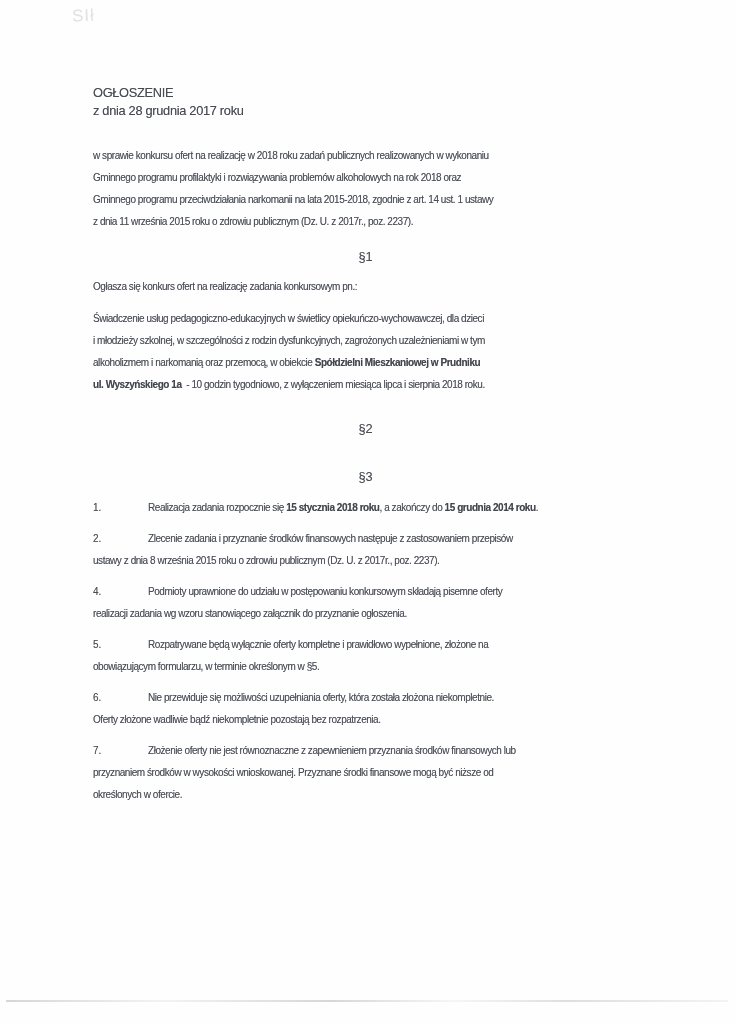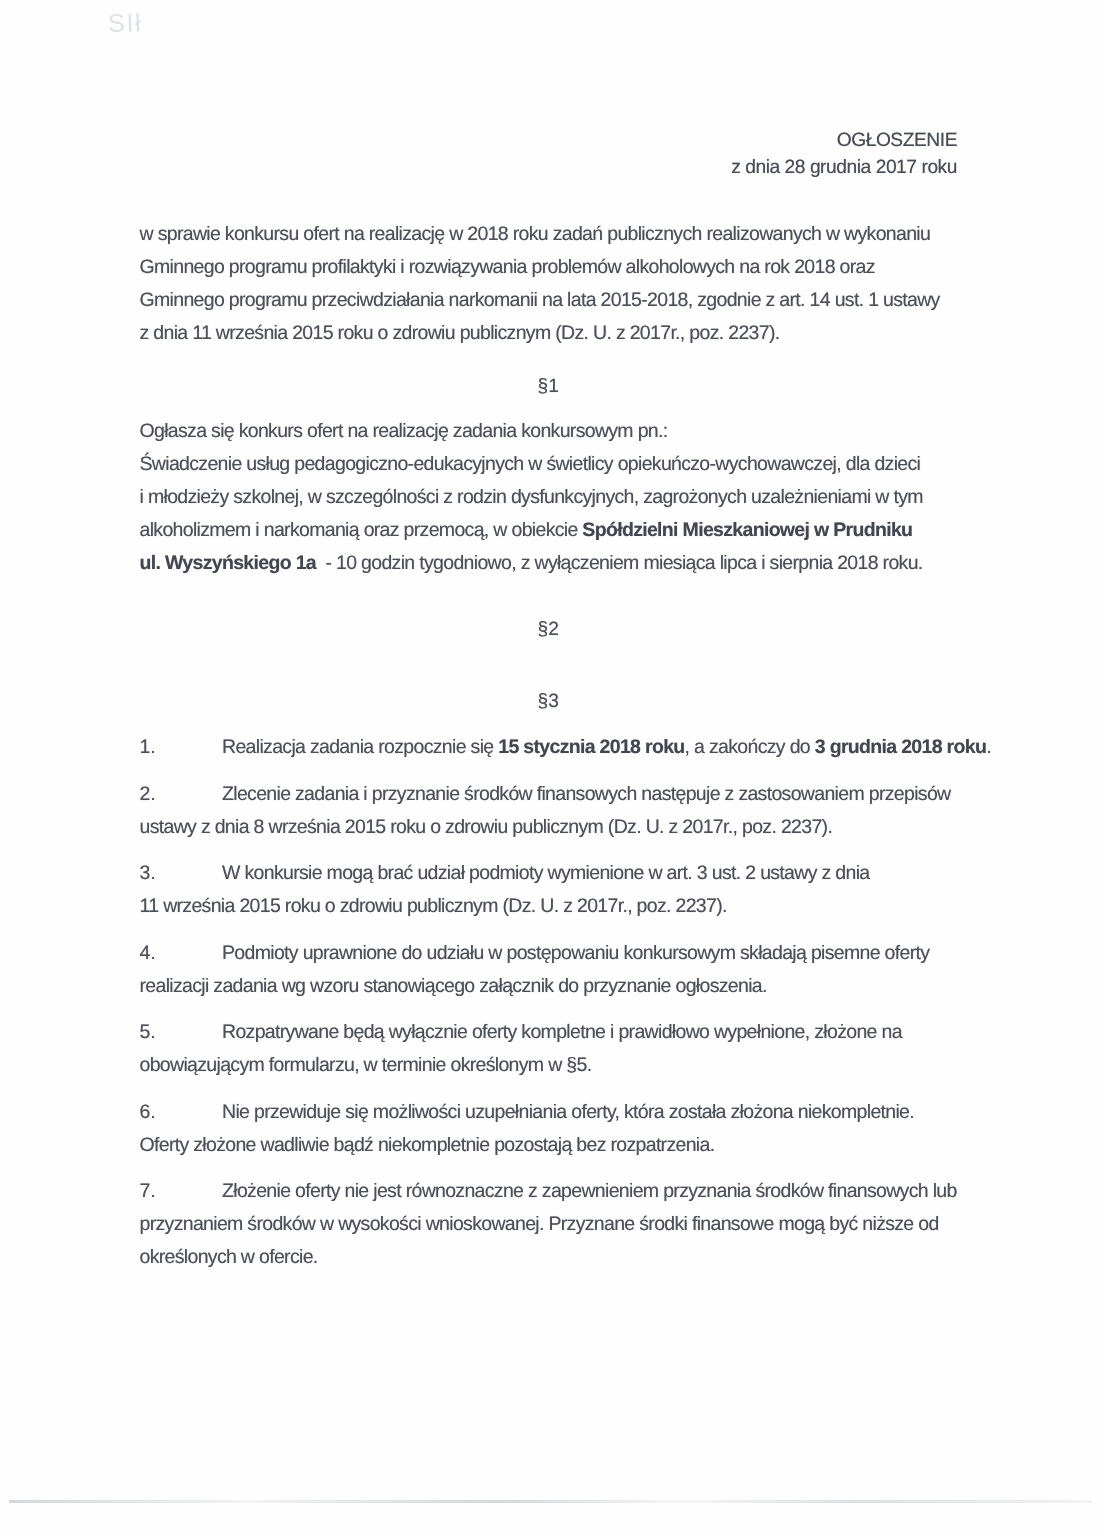--- a/index.html
+++ b/index.html
@@ -25,47 +25,47 @@
     letter-spacing:1px;
   }
   .page{
     position:absolute;
     left:93px;top:0;
     width:600px;
   }
   .title-block{
     width:545px;
     margin-top:84px;
-    text-align:right;
+    text-align:left;
     font-size:12.8px;
     line-height:17.5px;
     letter-spacing:-0.3px;
     color:#474b54;
     text-shadow:0 0 .5px rgba(71,75,84,.55);
   }
   .para, .item{
     margin:0;
-    font-size:13px;
+    font-size:10px;
     line-height:22px;
     letter-spacing:-0.45px;
     white-space:pre-wrap;
     text-shadow:0 0 .5px rgba(75,79,88,.5);
   }
   .intro{margin-top:26px;}
   .sec-heading{
     width:545px;
     text-align:center;
     font-size:12.8px;
     line-height:22px;
     text-shadow:0 0 .5px rgba(75,79,88,.5);
   }
   .sh1{margin:13px 0 8px 0;}
   .sh2{margin:22px 0 8px 0;}
   .sh3{margin:26px 0 2px 0;}
-  .p-task{}
+  .p-task{margin-top:10px;}
   .item{margin-top:9px;}
   .num{
     display:inline-block;
     width:55px;
     letter-spacing:0;
   }
   .b{
     font-weight:bold;
     color:#42464f;
   }
@@ -109,25 +109,23 @@
 i młodzieży szkolnej, w szczególności z rodzin dysfunkcyjnych, zagrożonych uzależnieniami w tym
 alkoholizmem i narkomanią oraz przemocą, w obiekcie </span><span class="b">Spółdzielni Mieszkaniowej w Prudniku
 ul. Wyszyńskiego 1a</span><span>  - 10 godzin tygodniowo, z wyłączeniem miesiąca lipca i sierpnia 2018 roku.</span></p>
 
     <div class="sec-heading sh2">§2</div>
 
 
     <div class="sec-heading sh3">§3</div>
 
     <div class="list">
-        <p class="item"><span class="num">1.</span><span><span>Realizacja zadania rozpocznie się </span><span class="b">15 stycznia 2018 roku</span><span>, a zakończy do </span><span class="b">3 grudnia 2018 roku</span><span>.</span></span></p>
+        <p class="item"><span class="num">1.</span><span><span>Realizacja zadania rozpocznie się </span><span class="b">15 stycznia 2018 roku</span><span>, a zakończy do </span><span class="b">15 grudnia 2014 roku</span><span>.</span></span></p>
         <p class="item"><span class="num">2.</span><span><span>Zlecenie zadania i przyznanie środków finansowych następuje z zastosowaniem przepisów
 ustawy z dnia 8 września 2015 roku o zdrowiu publicznym (Dz. U. z 2017r., poz. 2237).</span></span></p>
-        <p class="item"><span class="num">3.</span><span><span>W konkursie mogą brać udział podmioty wymienione w art. 3 ust. 2 ustawy z dnia
-11 września 2015 roku o zdrowiu publicznym (Dz. U. z 2017r., poz. 2237).</span></span></p>
         <p class="item"><span class="num">4.</span><span><span>Podmioty uprawnione do udziału w postępowaniu konkursowym składają pisemne oferty
 realizacji zadania wg wzoru stanowiącego załącznik do przyznanie ogłoszenia.</span></span></p>
         <p class="item"><span class="num">5.</span><span><span>Rozpatrywane będą wyłącznie oferty kompletne i prawidłowo wypełnione, złożone na
 obowiązującym formularzu, w terminie określonym w §5.</span></span></p>
         <p class="item"><span class="num">6.</span><span><span>Nie przewiduje się możliwości uzupełniania oferty, która została złożona niekompletnie.
 Oferty złożone wadliwie bądź niekompletnie pozostają bez rozpatrzenia.</span></span></p>
         <p class="item"><span class="num">7.</span><span><span>Złożenie oferty nie jest równoznaczne z zapewnieniem przyznania środków finansowych lub
 przyznaniem środków w wysokości wnioskowanej. Przyznane środki finansowe mogą być niższe od
 określonych w ofercie.</span></span></p>
       </div>

